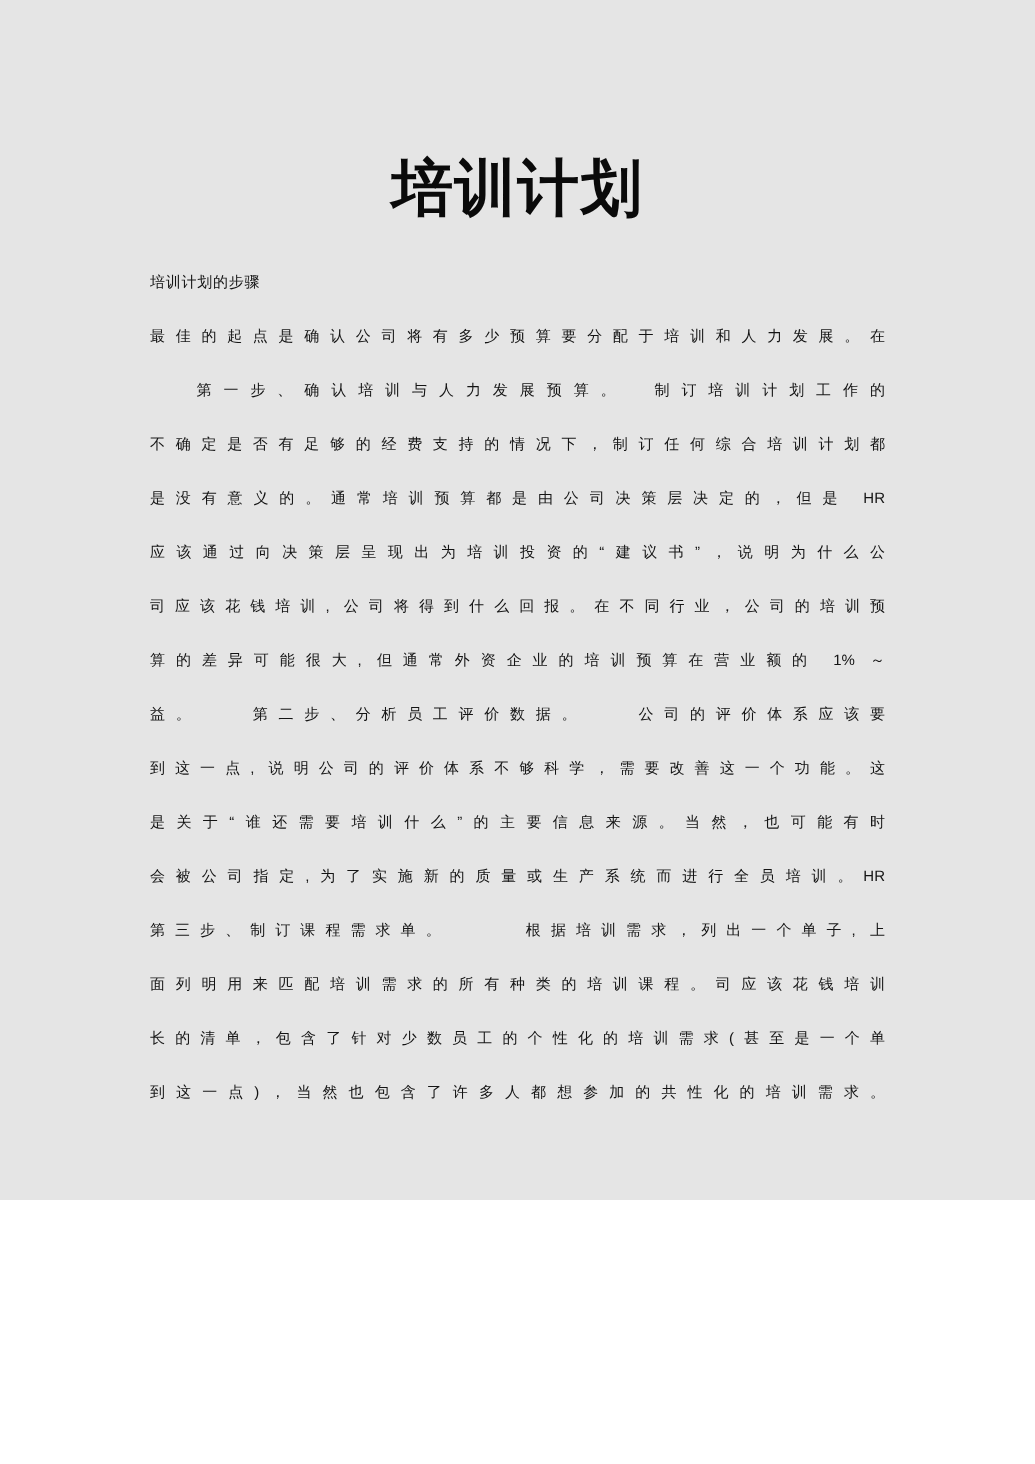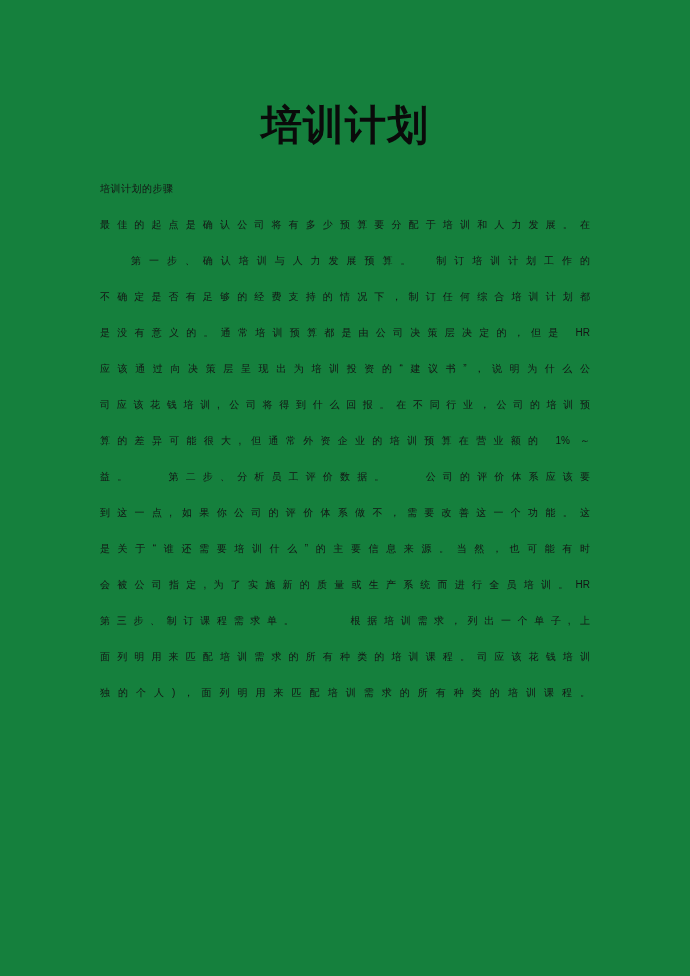--- a/index.html
+++ b/index.html
@@ -3,22 +3,22 @@
 <meta charset="utf-8">
 <style>
   html, body {
     margin: 0;
     padding: 0;
     background: #ffffff;
   }
   .page {
     position: relative;
     width: 690px;
-    height: 976px;
-    background: #15803d;
+    height: 800px;
+    background: #e5e5e5;
     color: #111111;
     font-family: "Liberation Sans", "DejaVu Sans", sans-serif;
     overflow: hidden;
   }
   .doc-title {
     margin: 0;
     padding-top: 96px;
     line-height: 58px;
     font-size: 41px;
     font-weight: bold;
@@ -62,21 +62,22 @@
     <div class="line heading-line">培训计划的步骤</div>
     <div>
         <div class="line body-line">最佳的起点是确认公司将有多少预算要分配于培训和人力发展。在</div>
         <div class="line body-line indent">第一步、确认培训与人力发展预算。　制订培训计划工作的</div>
         <div class="line body-line">不确定是否有足够的经费支持的情况下，制订任何综合培训计划都</div>
         <div class="line body-line">是没有意义的。通常培训预算都是由公司决策层决定的，但是 HR</div>
         <div class="line body-line">应该通过向决策层呈现出为培训投资的“建议书”，说明为什么公</div>
         <div class="line body-line">司应该花钱培训, 公司将得到什么回报。在不同行业，公司的培训预</div>
         <div class="line body-line">算的差异可能很大, 但通常外资企业的培训预算在营业额的 1% ～</div>
         <div class="line body-line">益。　　第二步、分析员工评价数据。　　公司的评价体系应该要</div>
-        <div class="line body-line">到这一点, 如果你公司的评价体系做不，需要改善这一个功能。这</div>
+        <div class="line body-line">到这一点, 说明公司的评价体系不够科学，需要改善这一个功能。这</div>
         <div class="line body-line">是关于“谁还需要培训什么”的主要信息来源。当然，也可能有时</div>
         <div class="line body-line">会被公司指定,为了实施新的质量或生产系统而进行全员培训。HR</div>
         <div class="line body-line">第三步、制订课程需求单。　　　根据培训需求，列出一个单子, 上</div>
         <div class="line body-line">面列明用来匹配培训需求的所有种类的培训课程。司应该花钱培训</div>
-        <div class="line body-line">独的个人)，面列明用来匹配培训需求的所有种类的培训课程。</div>
+        <div class="line body-line">长的清单，包含了针对少数员工的个性化的培训需求(甚至是一个单</div>
+        <div class="line body-line">到这一点)，当然也包含了许多人都想参加的共性化的培训需求。</div>
       </div>
   </div>
 </div>
 
 </body></html>

